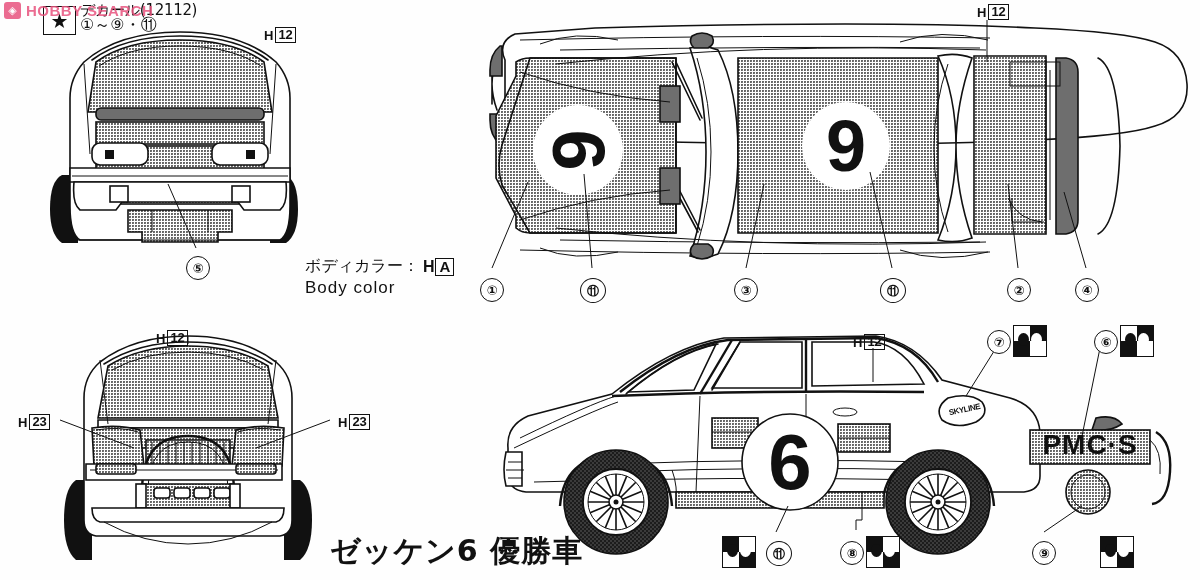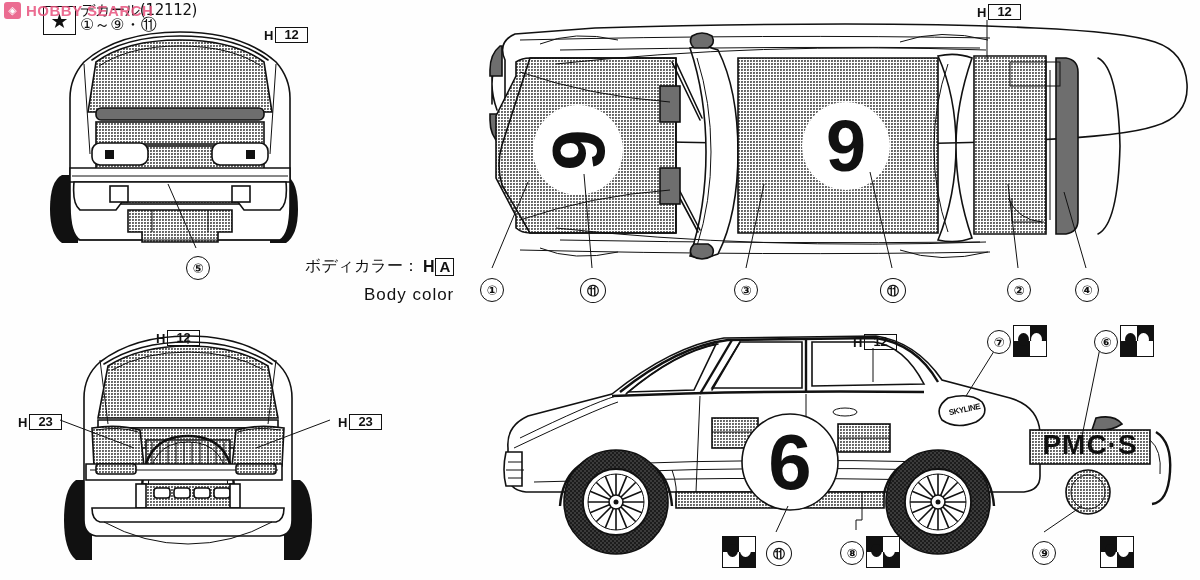--- a/index.html
+++ b/index.html
@@ -13,40 +13,40 @@
   .wm-badge{width:17px;height:17px;background:#e8537e;border-radius:3px;display:flex;
             align-items:center;justify-content:center;color:#fff;font-size:11px;font-weight:bold;}
   .wm-text{font-size:15px;font-weight:bold;color:#e8537e;letter-spacing:.5px;
            font-family:"Liberation Sans",sans-serif;}
 
   
   .jp{font-family:"DejaVu Sans","Liberation Sans",sans-serif;}
   .hd-label{position:absolute;font-size:14px;font-weight:bold;white-space:nowrap;
             display:flex;align-items:center;gap:2px;}
   .hd-label .h{font-size:13px;font-weight:bold;}
-  .hd-label .boxed{border:1.6px solid #111;padding:0px 8px;font-size:13px;
+  .hd-label .boxed{border:1.6px solid #111;padding:0px 2px;font-size:13px;
                    font-weight:bold;line-height:14px;display:inline-block;}
   .callout{position:absolute;width:22px;height:22px;border:1.7px solid #111;
            border-radius:50%;display:flex;align-items:center;justify-content:center;
            font-size:13px;font-weight:bold;background:#fff;line-height:1;}
   .callout.wide{width:24px;height:23px;font-size:12px;}
 
   
   .star-box{position:absolute;left:43px;top:6px;width:31px;height:27px;
             border:1.8px solid #111;display:flex;align-items:center;justify-content:center;
             background:#fff;font-size:20px;line-height:1;}
   .title-line1{position:absolute;left:80px;top:1px;font-size:15px;letter-spacing:-.3px;}
   .title-line2{position:absolute;left:80px;top:14px;font-size:16px;letter-spacing:0px;
                font-weight:500;line-height:22px;}
 
-  .bodycolor{position:absolute;left:305px;top:256px;text-align:right;}
+  .bodycolor{position:absolute;left:305px;top:256px;}
   .bodycolor .l1{font-size:16px;display:flex;align-items:center;gap:1px;white-space:nowrap;}
   .bodycolor .l1 .hh{font-weight:bold;font-size:16px;margin-left:3px;}
   .bodycolor .l1 .bx{border:1.6px solid #111;padding:0 3px;font-weight:bold;font-size:15px;line-height:16px;}
-  .bodycolor .l2{font-size:17px;margin-top:8px;letter-spacing:1px;}
+  .bodycolor .l2{font-size:17px;margin-top:1px;letter-spacing:1px;}
 
   .maintitle{position:absolute;left:330px;top:531px;font-size:30px;font-weight:bold;
              letter-spacing:1px;white-space:nowrap;}
 
   
   .checker{position:absolute;width:32px;height:30px;border:1.5px solid #111;background:#fff;}
   .checker i{position:absolute;display:block;}
   .checker .q-tl{left:0;top:0;width:50%;height:50%;background:#fff;}
   .checker .q-tr{right:0;top:0;width:50%;height:50%;background:#111;}
   .checker .q-bl{left:0;bottom:0;width:50%;height:50%;background:#111;}
@@ -85,20 +85,21 @@
 
   <div class="bodycolor">
     <div class="l1">
       <span class="jp">ボディカラー：</span>
       <span class="hh">H</span>
       <span class="bx">A</span>
     </div>
     <div class="l2">Body color</div>
   </div>
 
+  <div class="maintitle jp">ゼッケン6  優勝車</div>
 
   <svg width="1200" height="580" viewBox="0 0 1200 580">
     <defs>
       <pattern id="hatch" width="3" height="3" patternUnits="userSpaceOnUse">
         <rect width="3" height="3" fill="#ffffff"></rect>
         <circle cx="1" cy="1" r="1.05" fill="#555"></circle>
       </pattern>
       <pattern id="hatch2" width="4" height="4" patternUnits="userSpaceOnUse">
         <rect width="4" height="4" fill="#ffffff"></rect>
         <circle cx="1.3" cy="1.3" r="1.25" fill="#4a4a4a"></circle>

